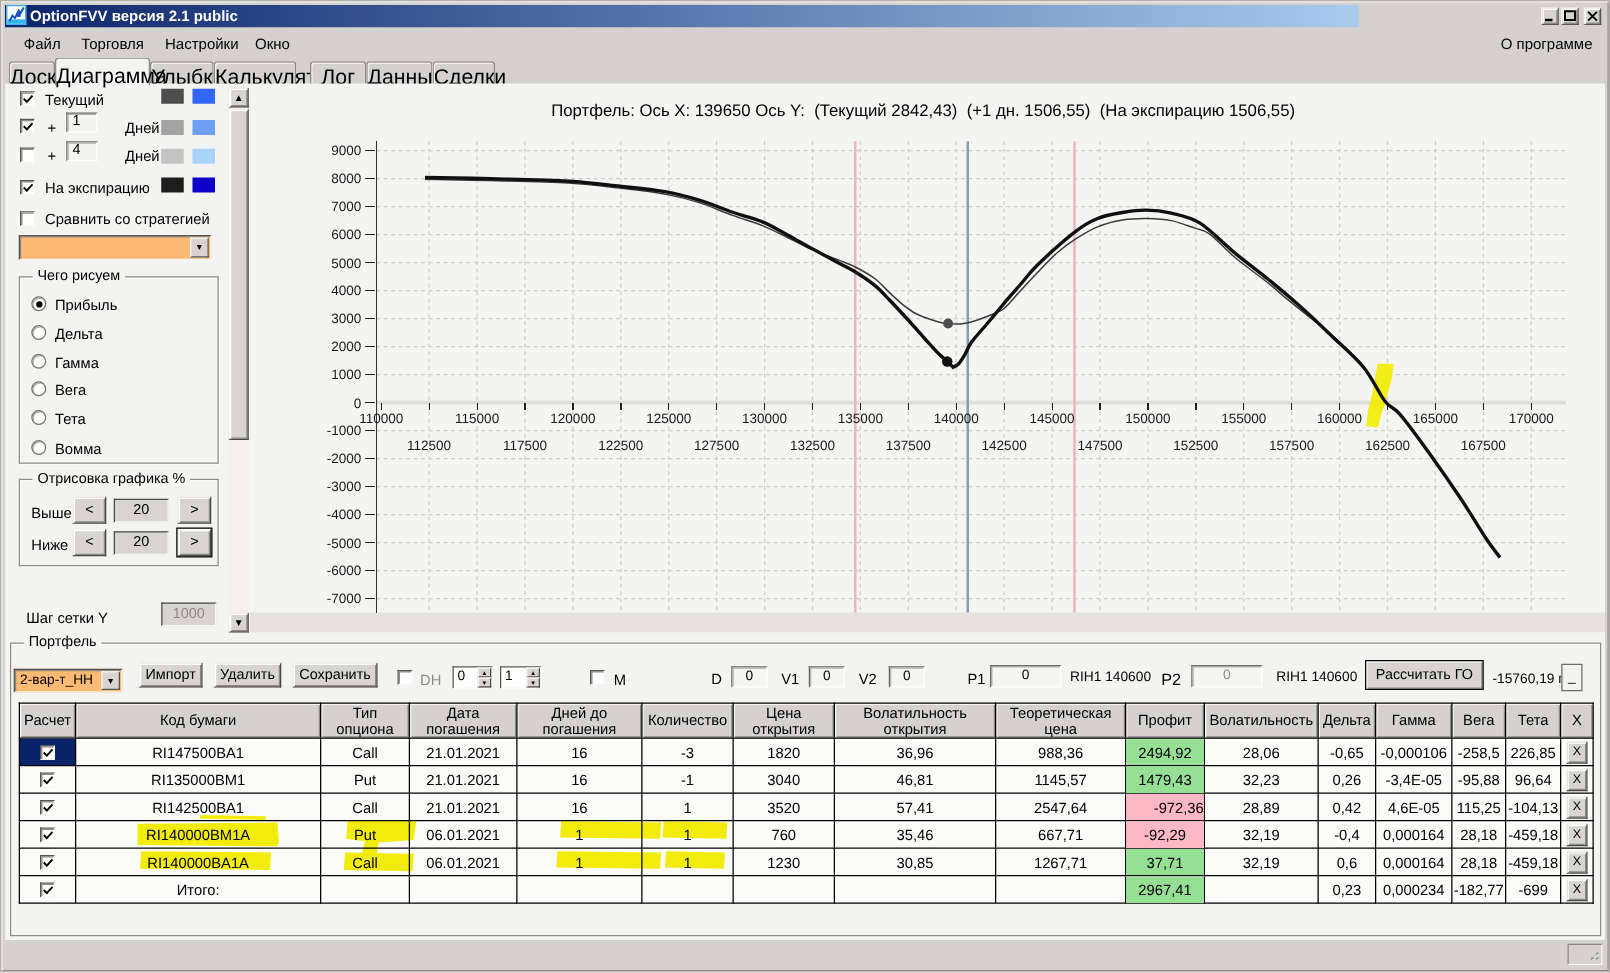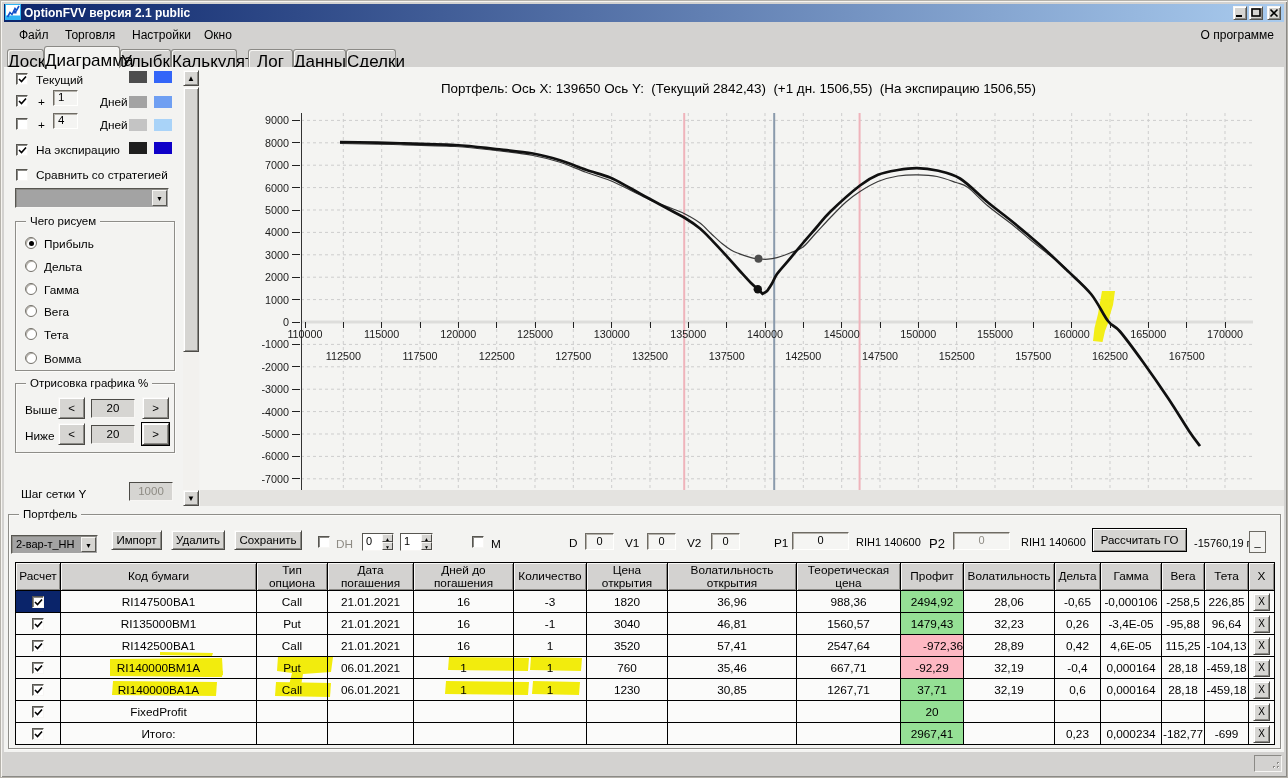--- a/index.html
+++ b/index.html
@@ -1,19 +1,19 @@
 <!DOCTYPE html>
 <html><head><meta charset="utf-8">
 <style>
 * { margin:0; padding:0; box-sizing:border-box; }
 html,body { width:1288px; height:778px; overflow:hidden; }
 body { font-family:"Liberation Sans", sans-serif; font-size:11px; color:#000;
   background:#d3d2d0; position:relative; }
 .win { position:absolute; inset:0; border:1px solid #b5b2ab; box-shadow:inset 1px 1px 0 #f6f4f0, inset -1px -1px 0 #8b8a86; }
-#titlebar { position:absolute; left:4px; top:4px; width:1280px; height:18px;
+#titlebar { position:absolute; left:4px; top:4px; width:1083px; height:18px;
   background:linear-gradient(to right,#0b246a,#a9cbee); }
 #titlebar .ttxt { position:absolute; left:20px; top:2px; color:#fff; font-weight:bold; font-size:12px; }
 .wbtn { position:absolute; top:2px; width:14px; height:14px; background:#d6d5d2;
   border:1px solid; border-color:#f7f6f4 #575651 #575651 #f7f6f4; box-shadow:inset 1px 1px 0 #fff, inset -1px -1px 0 #8b8a86;
   font-size:9px; text-align:center; line-height:12px; font-weight:bold; }
 #menubar { position:absolute; left:4px; top:22px; width:1280px; height:24px; background:#d3d2d0; }
 .mi { position:absolute; top:6px; font-size:12px; white-space:nowrap; }
 #tabstrip { position:absolute; left:4px; top:46px; width:1280px; height:21px; background:#d3d2d0; }
 .tab { position:absolute; top:3px; height:18px; background:#d3d2d0; border:1px solid #8b8a86;
   border-bottom:none; border-radius:3px 3px 0 0; text-align:center; font-size:17px; padding-top:2px;
@@ -23,21 +23,21 @@
   border-top:1px solid #f7f6f4; }
 .lbl { position:absolute; white-space:nowrap; font-size:11.8px; }
 .cb { position:absolute; width:12px; height:12px; background:#fff; border:1px solid;
   border-color:#575651 #f7f6f4 #f7f6f4 #575651; box-shadow:inset 1px 1px 0 #8b8a86; }
 .cb svg { position:absolute; left:0; top:0; }
 .sw { position:absolute; width:18px; height:12px; }
 .edit { position:absolute; background:#f4f4f2; border:1px solid; border-color:#6e6b64 #fffffd #fffffd #6e6b64;
   box-shadow:inset 1px 1px 0 #b4b1aa; padding-left:4px; font-size:11.5px; }
 .edit2 { position:absolute; background:#f5f5f3; border:1px solid; border-color:#6e6b64 #fffffd #fffffd #6e6b64;
   box-shadow:inset 1px 1px 0 #b4b1aa; text-align:center; font-size:11px; line-height:15px; }
-.combo { position:absolute; background:#a3a3a3; border:1px solid; border-color:#575651 #f7f6f4 #f7f6f4 #575651;
+.combo { position:absolute; background:#fdba74; border:1px solid; border-color:#575651 #f7f6f4 #f7f6f4 #575651;
   box-shadow:inset 1px 1px 0 #8b8a86; font-size:11px; }
 .dropbtn { position:absolute; right:1px; top:1px; bottom:1px; width:15px; background:#d6d5d2;
   border:1px solid; border-color:#f7f6f4 #575651 #575651 #f7f6f4; font-size:7px; text-align:center; line-height:15px; }
 .gbox { position:absolute; border:1px solid #8e8d89; box-shadow:inset 1px 1px 0 #fbfbf9, 1px 1px 0 #fbfbf9; }
 .gcap { position:absolute; left:10px; top:-7px; background:#f3f3f1; padding:0 4px; font-size:11.5px; }
 .radio { position:absolute; width:12px; height:12px; border-radius:50%; background:#fff;
   border:1px solid #74716a; box-shadow:inset 1px 1px 0 #b5b2ab; }
 .rdot { position:absolute; left:3px; top:3px; width:5px; height:5px; border-radius:50%; background:#000; }
 .btn { position:absolute; background:#d6d5d2; border:1px solid; border-color:#f7f6f4 #4c4b47 #4c4b47 #f7f6f4;
   box-shadow:inset 1px 1px 0 #fff, inset -1px -1px 0 #8b8a86; text-align:center; font-size:11.5px;
@@ -427,21 +427,21 @@
             </svg>
           </span>
         </td>
         <td style="">RI135000BM1</td>
         <td style="">Put</td>
         <td style="">21.01.2021</td>
         <td style="">16</td>
         <td style="">-1</td>
         <td style="">3040</td>
         <td style="">46,81</td>
-        <td style="">1560,57</td>
+        <td style="">1145,57</td>
         <td style="background:#95e095;">1479,43</td>
         <td style="">32,23</td>
         <td style="">0,26</td>
         <td style="">-3,4E-05</td>
         <td style="">-95,88</td>
         <td style="">96,64</td>
         <td style="">
           <span class="xbtn">X</span>
         </td>
       </tr>
@@ -512,46 +512,20 @@
         <td style="">1</td>
         <td style="">1230</td>
         <td style="">30,85</td>
         <td style="">1267,71</td>
         <td style="background:#95e095;">37,71</td>
         <td style="">32,19</td>
         <td style="">0,6</td>
         <td style="">0,000164</td>
         <td style="">28,18</td>
         <td style="">-459,18</td>
-        <td style="">
-          <span class="xbtn">X</span>
-        </td>
-      </tr>
-      <tr>
-        <td style="">
-          <span class="cb" style="">
-            <svg width="11" height="11" viewBox="0 0 11 11">
-              <polyline points="2,5 4.5,7.5 9,2.5" fill="none" stroke="#000" stroke-width="1.6"></polyline>
-            </svg>
-          </span>
-        </td>
-        <td style="">FixedProfit</td>
-        <td style=""></td>
-        <td style=""></td>
-        <td style=""></td>
-        <td style=""></td>
-        <td style=""></td>
-        <td style=""></td>
-        <td style=""></td>
-        <td style="background:#95e095;">20</td>
-        <td style=""></td>
-        <td style=""></td>
-        <td style=""></td>
-        <td style=""></td>
-        <td style=""></td>
         <td style="">
           <span class="xbtn">X</span>
         </td>
       </tr>
       <tr>
         <td style="">
           <span class="cb" style="">
             <svg width="11" height="11" viewBox="0 0 11 11">
               <polyline points="2,5 4.5,7.5 9,2.5" fill="none" stroke="#000" stroke-width="1.6"></polyline>
             </svg>

